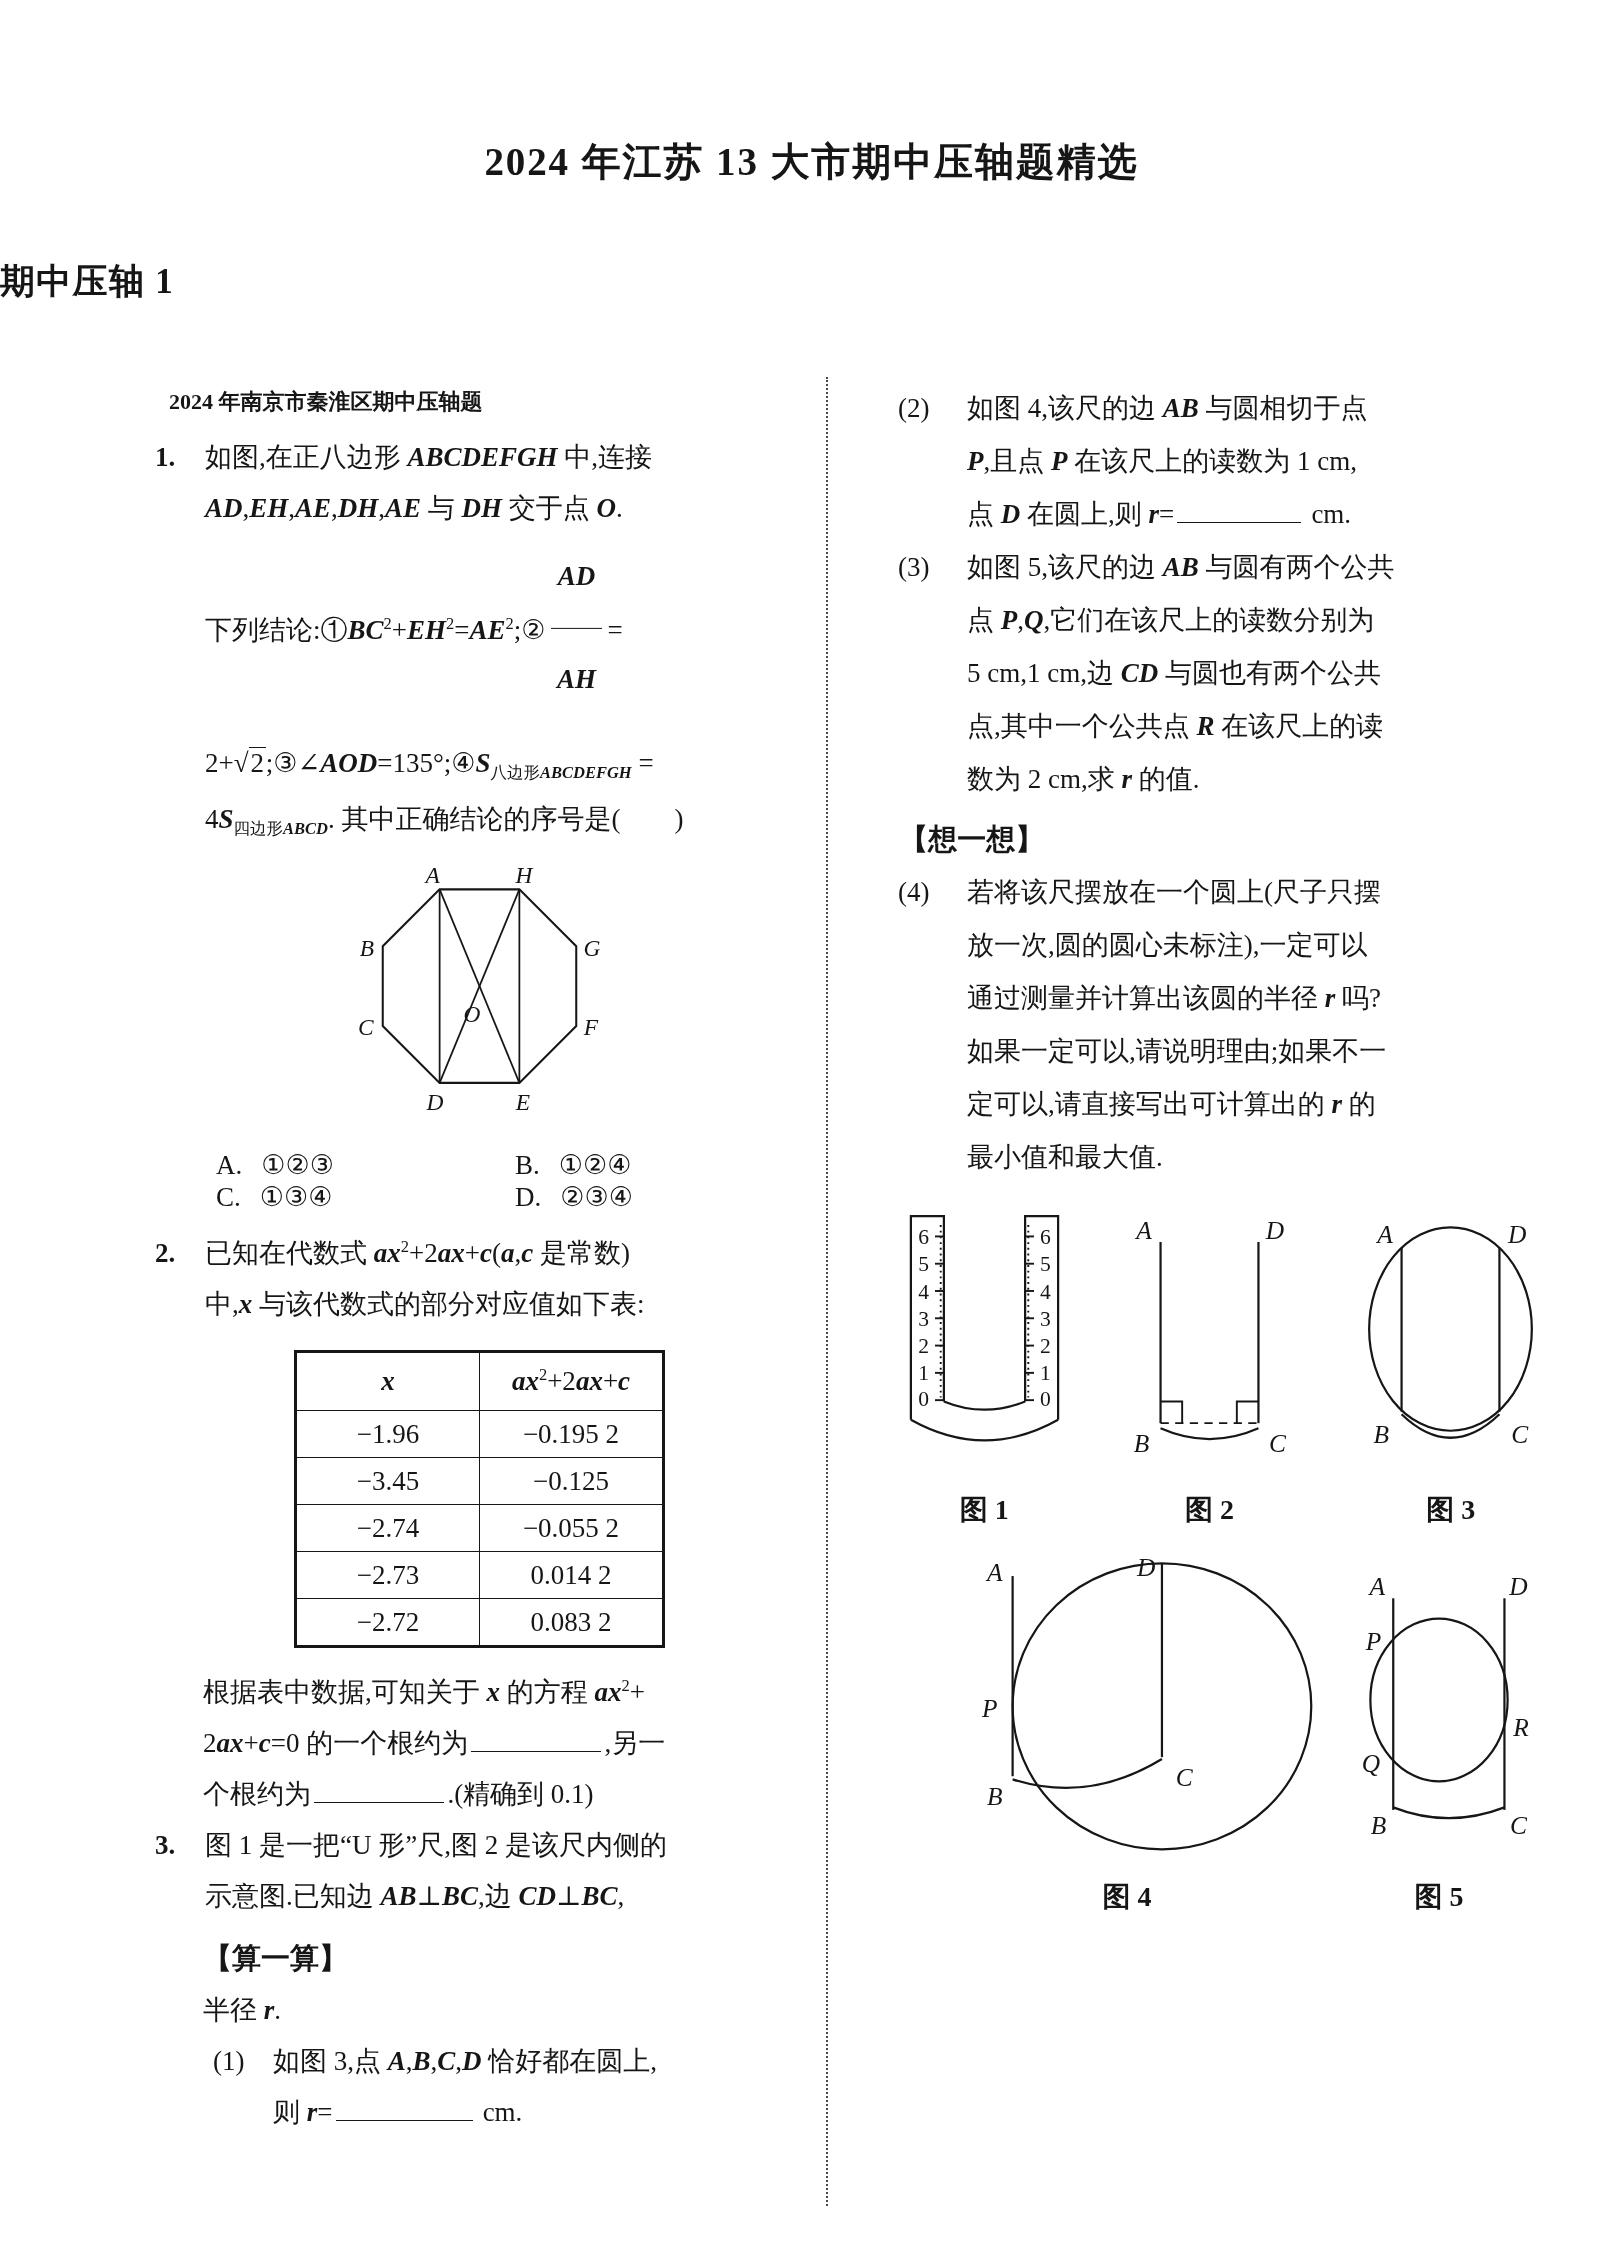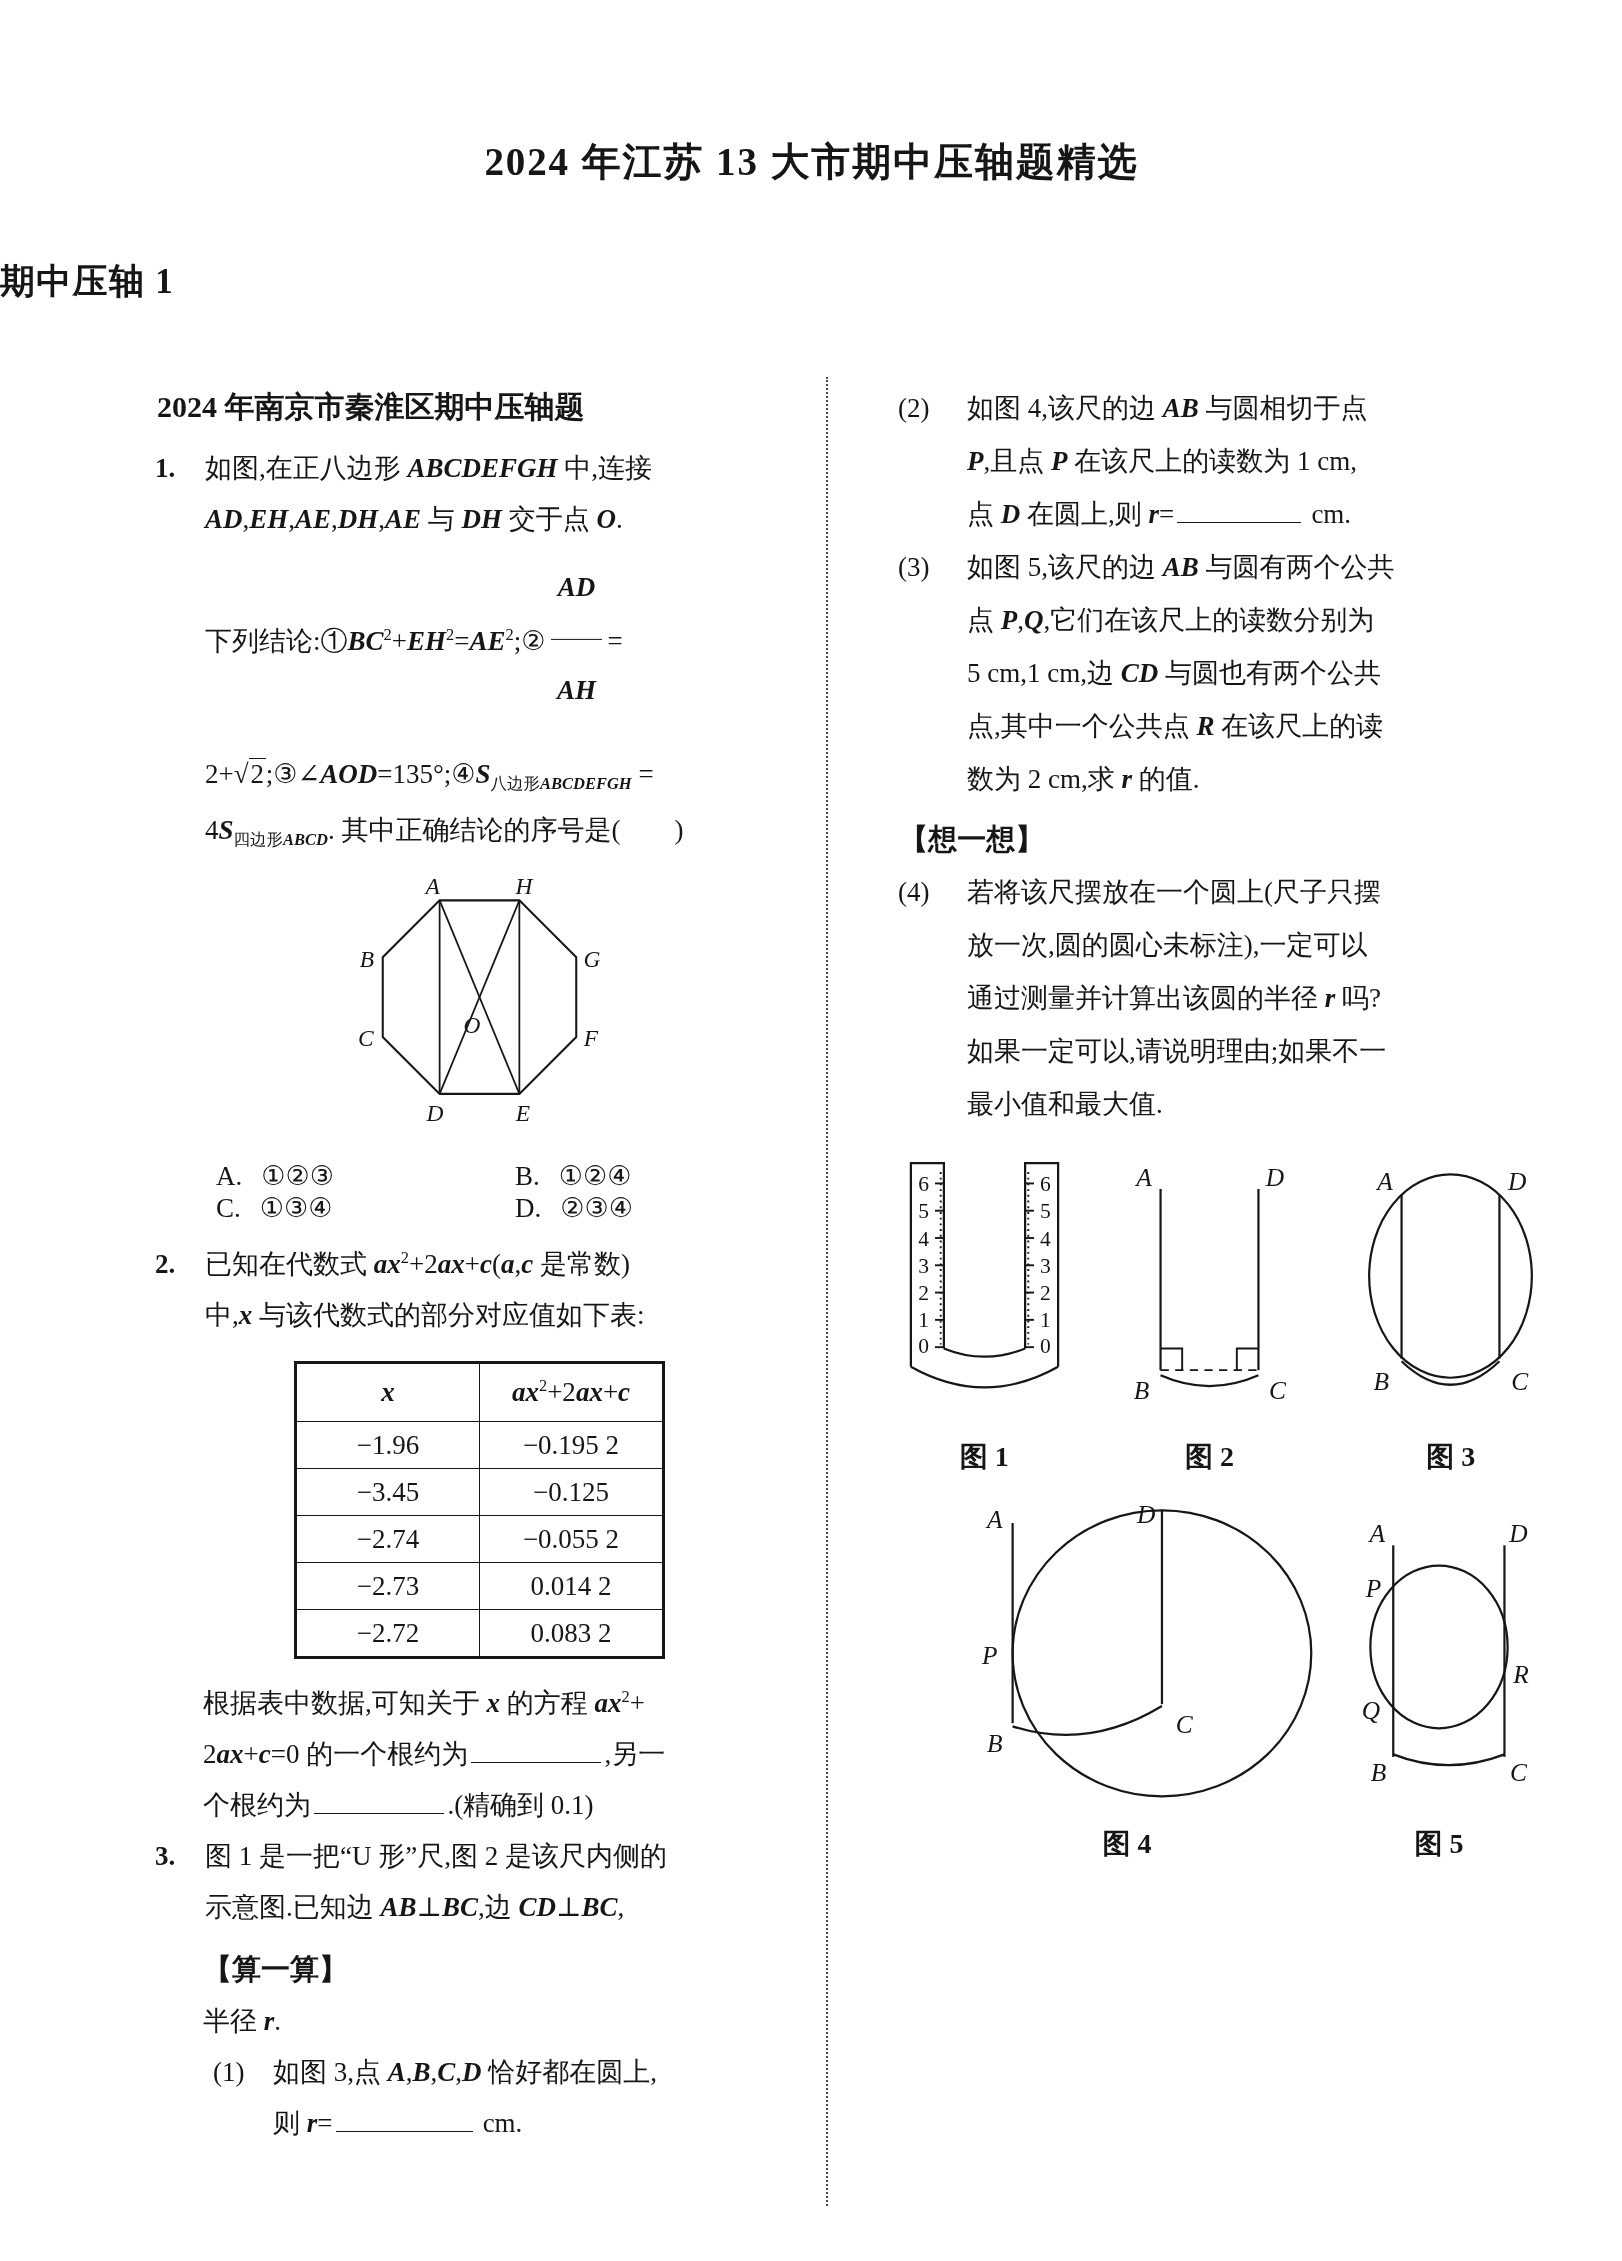--- a/index.html
+++ b/index.html
@@ -10,21 +10,21 @@
   .subtitle{position:absolute;top:258px;left:0;right:0;text-align:left;
          font-size:35px;font-weight:bold;letter-spacing:1.3px;}
   .divider{position:absolute;left:826px;top:377px;height:1829px;width:0;
          border-left:2.5px dotted #4a4a4a;}
   .col-left{position:absolute;left:146px;top:387px;width:667px;font-size:27px;}
   .col-right{position:absolute;left:898px;top:382px;width:655px;font-size:27px;}
   .line{line-height:51px;white-space:nowrap;}
   .col-right .line{line-height:53px;}
   .lh-frac{line-height:95px;}
   .lh-sub{line-height:62px;}
-  .sec-heading{font-size:30px;font-weight:bold;margin-left:11px;}
+  .sec-heading{font-size:22px;font-weight:bold;margin-left:23px;}
   .sub-heading{font-size:29px;font-weight:bold;}
   .h-calc{margin:16.5px 0 6.4px 57px;}
   .h-think{margin:14px 0 6.4px 1.3px;}
   .prob{position:relative;padding-left:59px;margin-top:15.3px;}
   .pnum{position:absolute;left:9px;top:0;font-weight:bold;line-height:51px;}
   .subprob{position:relative;padding-left:127px;}
   .snum{position:absolute;left:67px;top:0;line-height:51px;}
   .rprob{position:relative;padding-left:69px;}
   .rnum{position:absolute;left:0;top:0;line-height:53px;}
   .blocktext.indent{padding-left:57px;}
@@ -190,20 +190,21 @@
     </div>
 
     <div class="sub-heading h-think">【想一想】</div>
 
     <div class="rprob">
       <span class="rnum">(4)</span>
       <div class="line"><span>若将该尺摆放在一个圆上(尺子只摆</span></div>
       <div class="line"><span>放一次,圆的圆心未标注),一定可以</span></div>
       <div class="line"><span>通过测量并计算出该圆的半径 </span><span class="it">r</span><span> 吗?</span></div>
       <div class="line"><span>如果一定可以,请说明理由;如果不一</span></div>
+      <div class="line"><span>定可以,请直接写出可计算出的 </span><span class="it">r</span><span> 的</span></div>
       <div class="line"><span>最小值和最大值.</span></div>
     </div>
 
     <div class="figrow row1">
 
       <div class="figblock">
         <svg width="165" height="267" viewBox="0 0 260 420" style="font-size:43px">
           <path class="shape" d="M14,335 L14,14 L66,14 L66,306"></path>
           <path class="shape" d="M246,335 L246,14 L194,14 L194,306"></path>
           <line class="thin" x1="61" y1="28" x2="61" y2="300" stroke-dasharray="3 6"></line>

